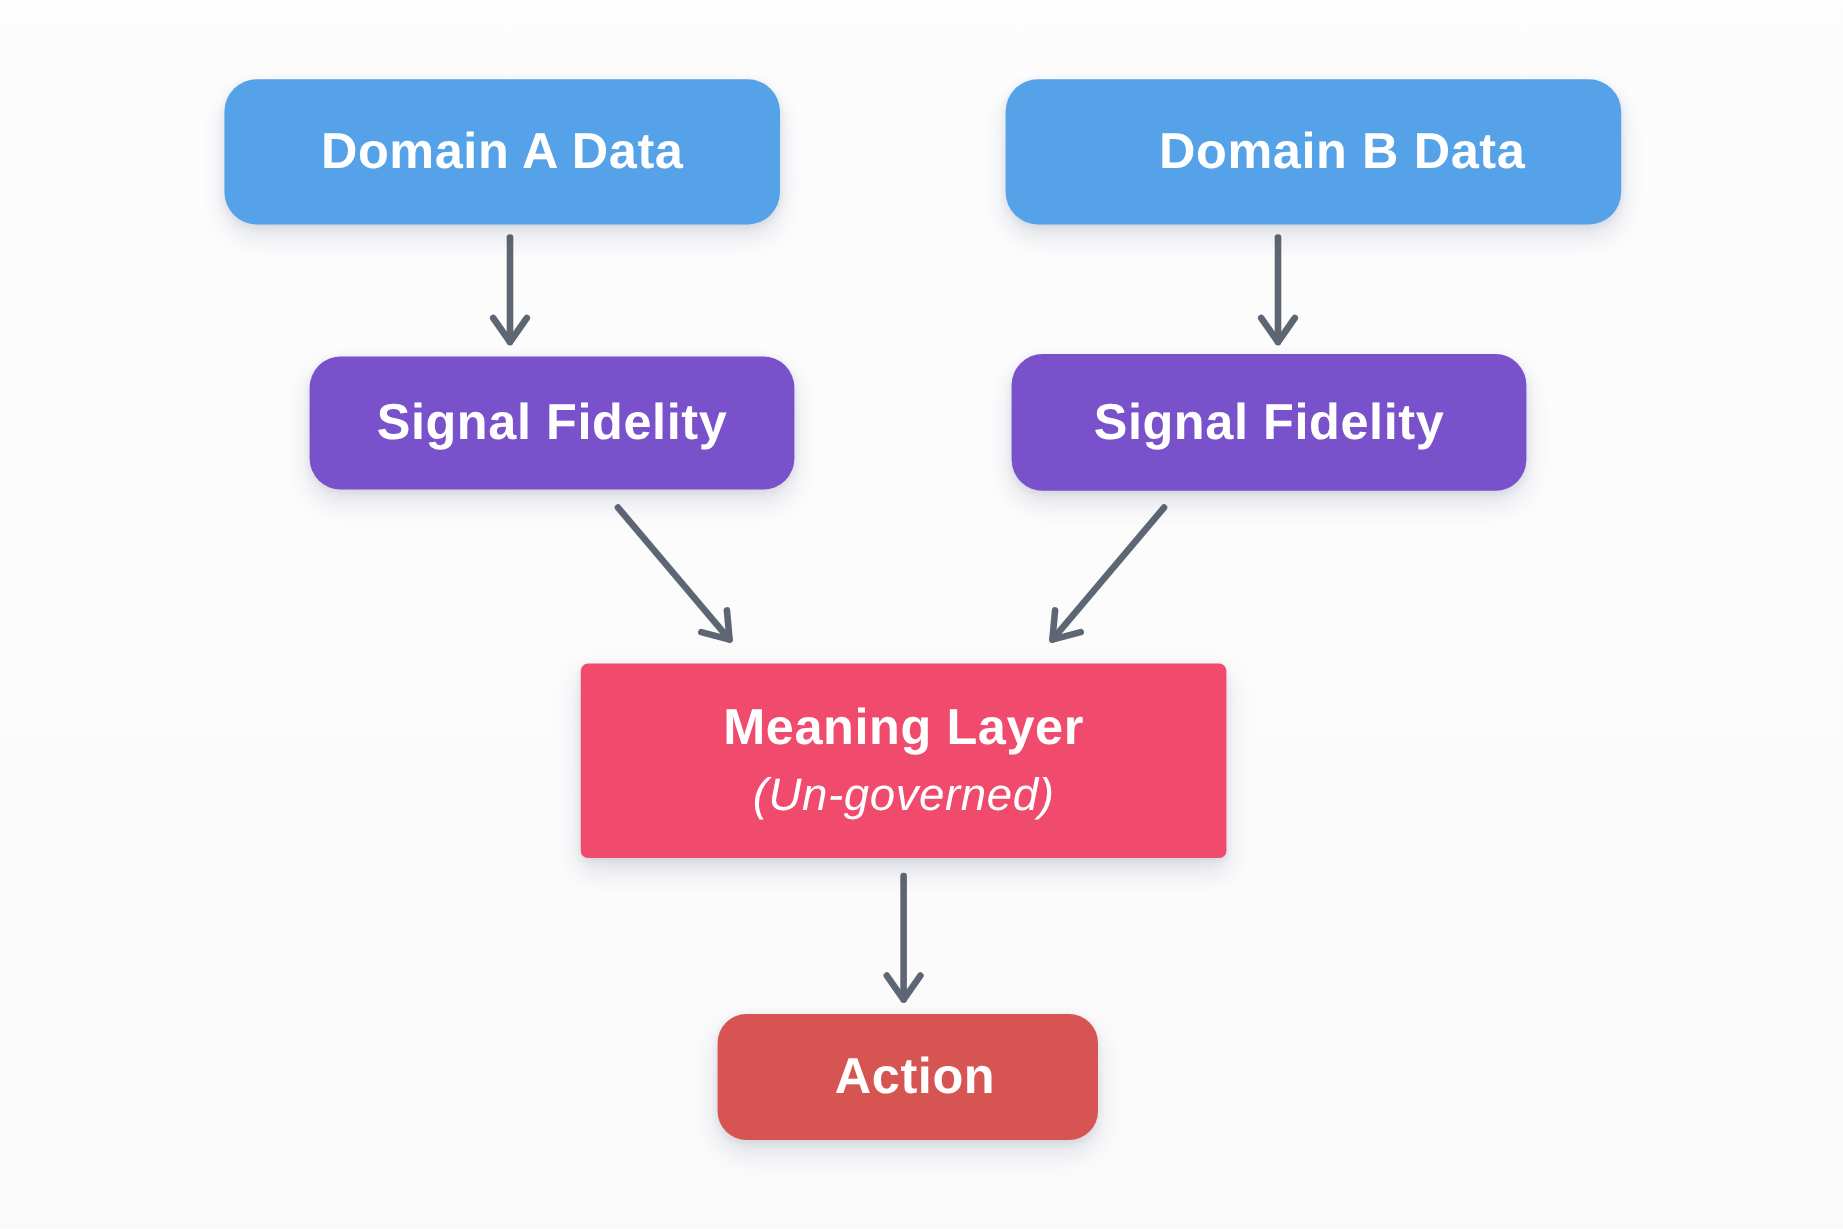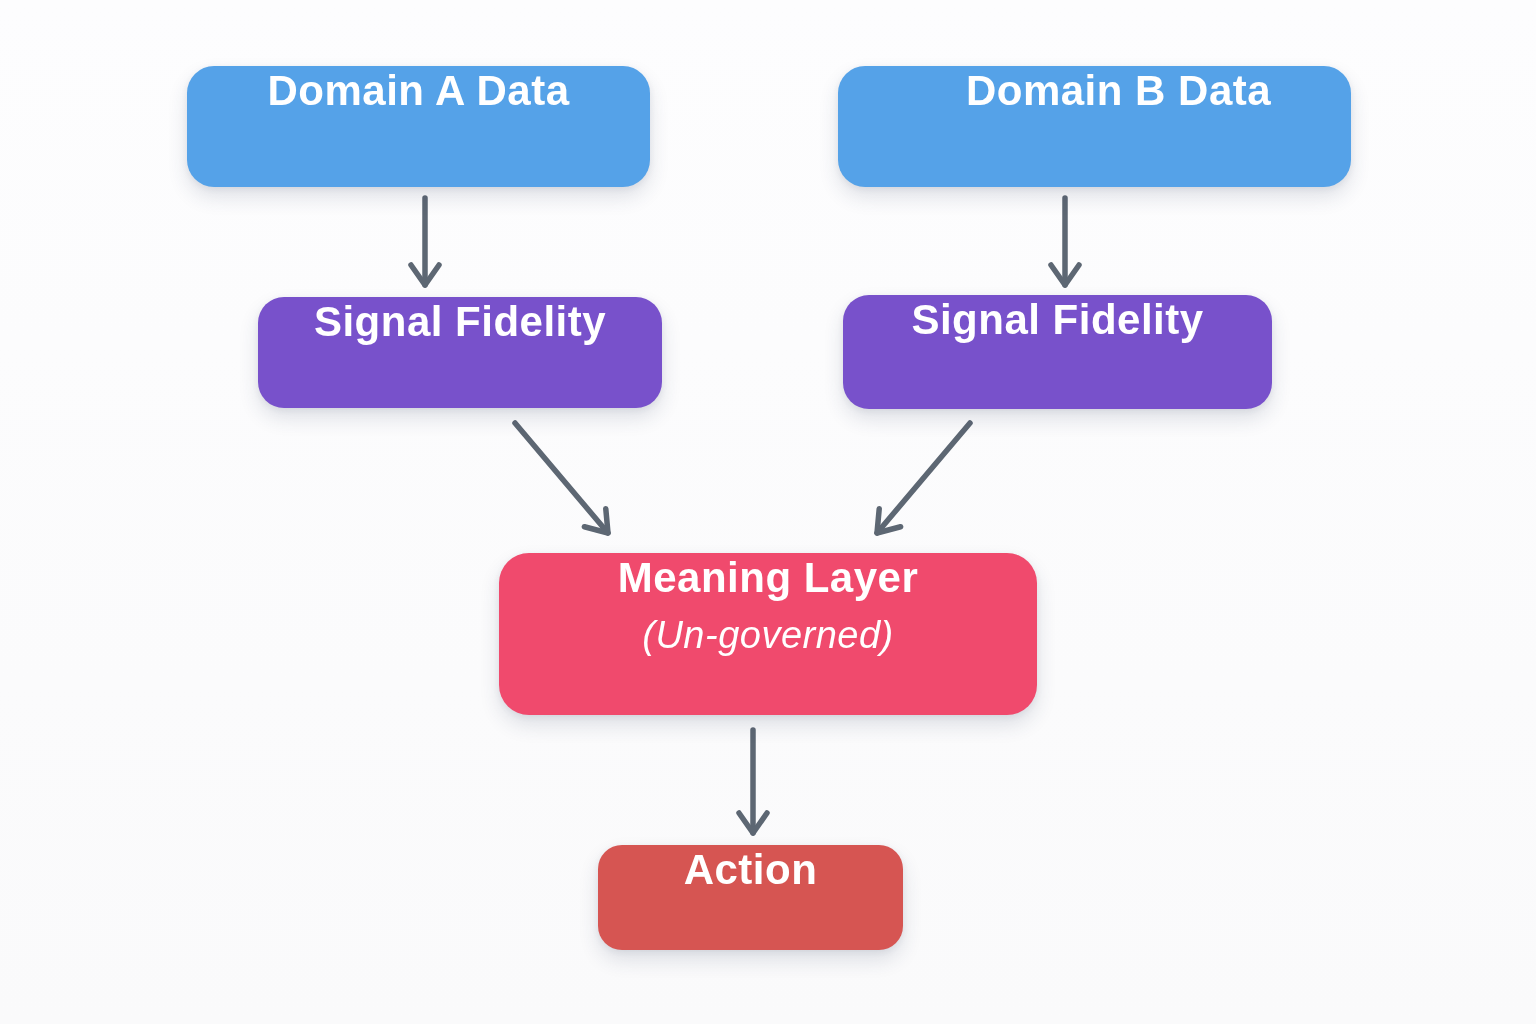--- a/index.html
+++ b/index.html
@@ -20,21 +20,21 @@
     left: 0; top: 0;
     width: 1536px;
     height: 1024px;
     pointer-events: none;
   }
   .node {
     position: absolute;
     display: flex;
     flex-direction: column;
     align-items: center;
-    justify-content: flex-start;
+    justify-content: center;
     color: #ffffff;
     text-align: center;
     box-shadow: 0 10px 20px rgba(45, 60, 90, 0.14), 0 2px 6px rgba(45, 60, 90, 0.08);
   }
   .node .label {
     font-weight: bold;
     font-size: 42px;
     line-height: 1.2;
     letter-spacing: 0.5px;
   }
@@ -43,22 +43,22 @@
     font-size: 38px;
     line-height: 1.2;
     margin-top: 10px;
     letter-spacing: 0.5px;
     font-style: italic;
   }
   .node-domain-a   { left: 187px; top: 66px;  width: 463px; height: 121px; border-radius: 27px; }
   .node-domain-b   { left: 838px; top: 66px;  width: 465px; height: 121px; border-radius: 27px; padding-left: 48px; }
   .node-sf-left    { left: 258px; top: 297px; width: 404px; height: 111px; border-radius: 26px; }
   .node-sf-right   { left: 843px; top: 295px; width: 429px; height: 114px; border-radius: 26px; }
-  .node-meaning    { left: 499px; top: 553px; width: 538px; height: 162px; border-radius: 30px; }
-  .node-action     { left: 598px; top: 845px; width: 305px; height: 105px; border-radius: 24px; }
+  .node-meaning    { left: 484px; top: 553px; width: 538px; height: 162px; border-radius: 6px; }
+  .node-action     { left: 598px; top: 845px; width: 305px; height: 105px; border-radius: 24px; padding-left: 12px; }
 </style>
 </head>
 <body>
 
 <div class="stage">
 
   <svg class="arrow-layer" viewBox="0 0 1536 1024" xmlns="http://www.w3.org/2000/svg">
     <defs>
       <marker id="chev" markerUnits="userSpaceOnUse" markerWidth="40" markerHeight="40" refX="26" refY="18" orient="auto">
         <path d="M6,4 L26,18 L6,32" fill="none" stroke="#5d6773" stroke-width="5.5" stroke-linecap="round" stroke-linejoin="round"></path>

